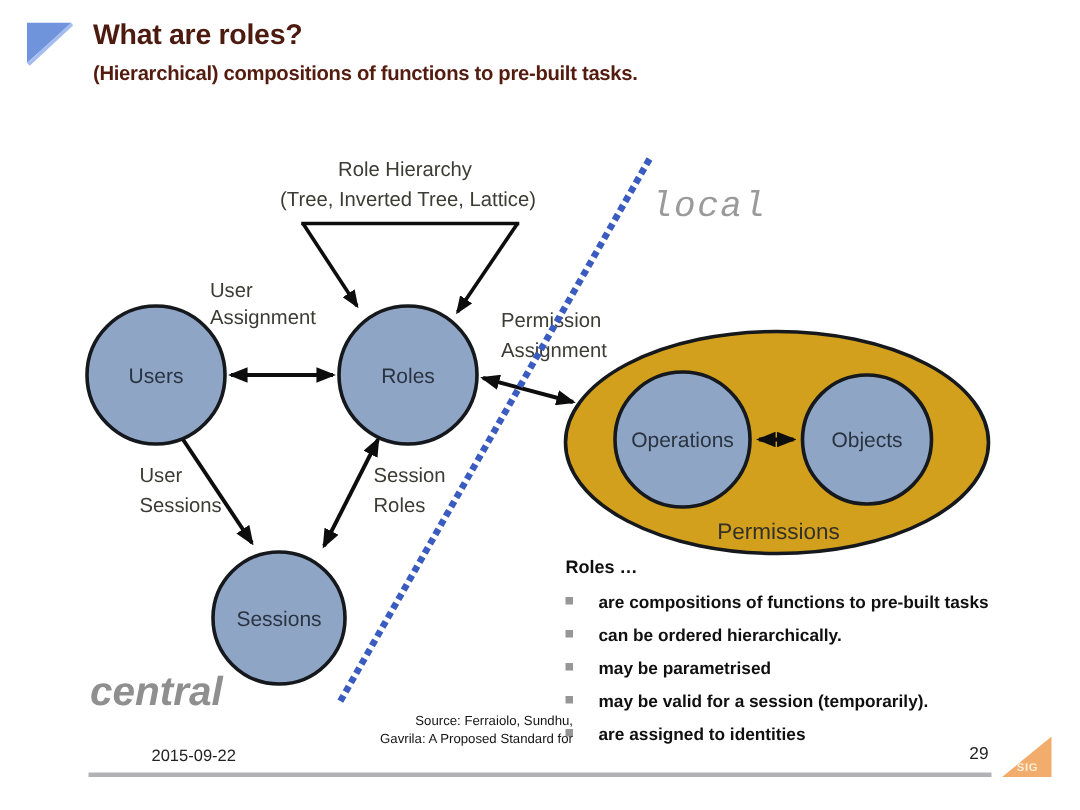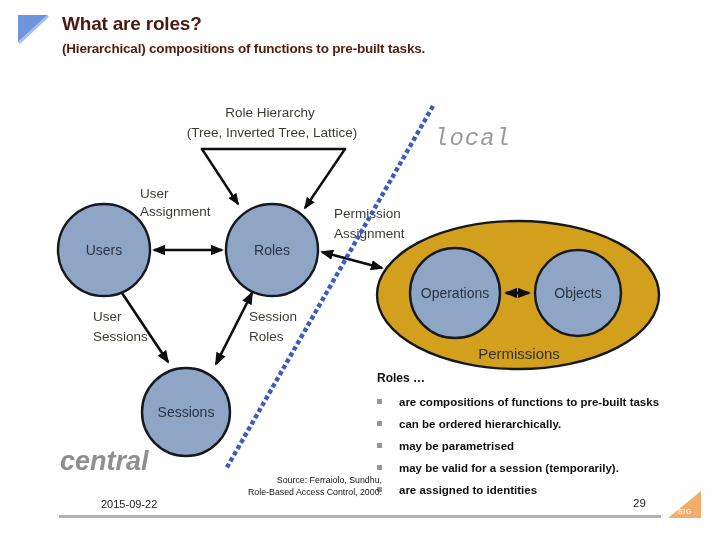--- a/index.html
+++ b/index.html
@@ -18,21 +18,21 @@
   
   .roles-panel{left:377px;top:371px;width:298px;}
   .roles-heading{font-size:12px;font-weight:bold;color:#0f0f0f;margin:0 0 11px 0;}
   .roles-panel ul{list-style:none;margin:0;padding:0;}
   .roles-panel li{display:flex;align-items:baseline;margin-bottom:9px;font-size:11.5px;font-weight:bold;color:#101010;line-height:13px;}
   .bullet-marker{flex:0 0 auto;width:5px;height:5px;background:#969696;margin-right:17px;position:relative;top:-2px;}
   
   .footer-date{left:65px;top:498px;font-size:11px;color:#222222;margin-left:36px;}
   .footer-source{left:212px;top:475px;width:170px;font-size:8.8px;line-height:11.6px;color:#141414;text-align:right;}
   .footer-line{left:59px;top:515px;width:602px;height:3px;background:#b2b2b5;}
-  .footer-page{left:633px;top:497px;width:26px;text-align:left;font-size:11.5px;color:#222222;}
+  .footer-page{left:633px;top:497px;width:26px;text-align:right;font-size:11.5px;color:#222222;}
   svg{display:block;}
   #diagram{position:absolute;left:0;top:0;}
   .dg-label{font-size:13.5px;fill:#3c3c34;}
   .dg-node-label{font-size:14px;fill:#2a3440;}
   .dg-permissions{font-size:15px;fill:#33302a;}
 </style>
 </head>
 <body>
 
 <div id="slide">
@@ -123,18 +123,18 @@
       <li>
           <span class="bullet-marker"></span>
           <span>are assigned to identities</span>
         </li>
     </ul>
   </div>
 
   <div class="abs footer-date">2015-09-22</div>
   <div class="abs footer-source">
     <div>Source: Ferraiolo, Sundhu,</div>
-    <div>Role-Based Access Control, 2000.</div>
+    <div>Gavrila: A Proposed Standard for</div>
   </div>
   <div class="abs footer-line"></div>
   <div class="abs footer-page">29</div>
 
 </div>
 
 </body></html>

